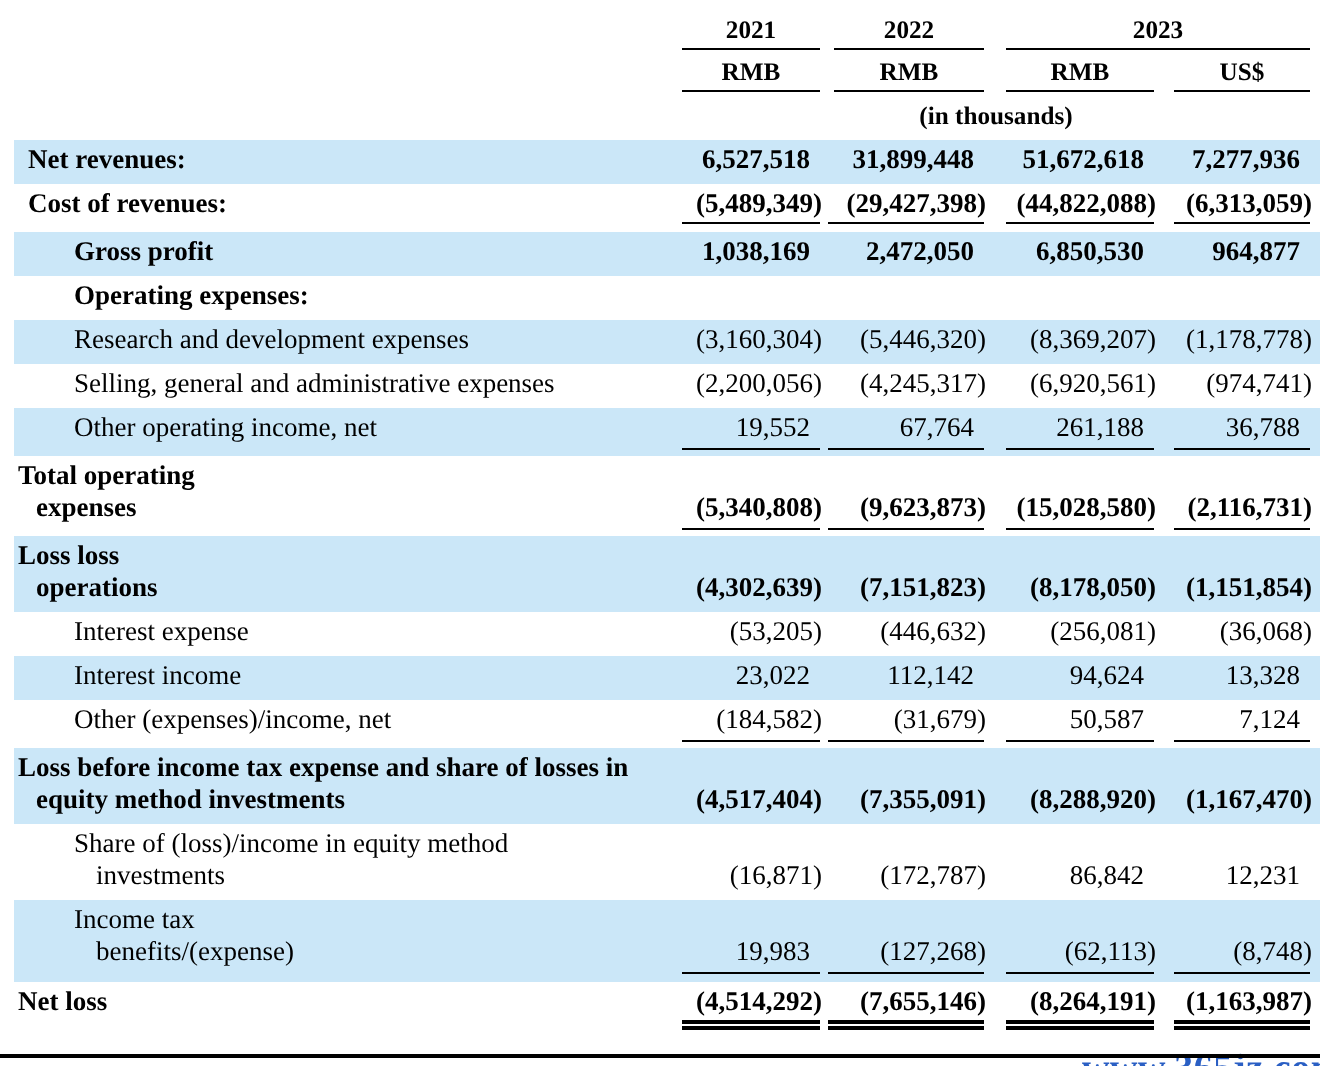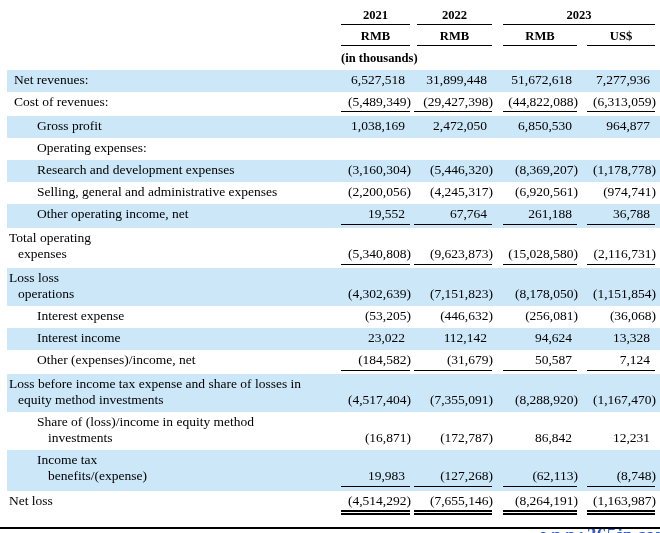--- a/index.html
+++ b/index.html
@@ -16,26 +16,26 @@
   .hline{margin:0 5px 0 3px;border-bottom:1.5px solid #000;padding-bottom:1px;
          text-align:center;font-weight:bold;font-size:12.6px;}
   tr.period-row td{padding-top:5px;}
   .seg{border-bottom:1.5px solid #000;text-align:center;font-weight:bold;
        font-size:12.6px;padding-bottom:1px;}
   .g1 .seg{margin-left:3px;}
   .g2 .seg{margin-left:7px;}
   .g3 .seg{margin-left:11px;}
   .g4 .seg{margin-left:10px;margin-right:5px;}
   .g3span .seg{margin-left:11px;margin-right:5px;}
-  .unit{text-align:left;font-weight:bold;font-size:12.6px;
+  .unit{text-align:center;font-weight:bold;font-size:12.6px;
         margin:0 5px 0 3px;padding:1px 0 2px;}
 
   
   tr.shaded td{background:#cbe7f8;}
-  tr.bold{font-weight:normal;}
+  tr.bold{font-weight:bold;}
   .label .l{white-space:nowrap;}
   .l.ind0{padding-left:2px;}
   .l.ind0.wrap{padding-left:11px;}
   .l.ind1{padding-left:7px;}
   .l.ind2{padding-left:30px;}
   .l.ind2.wrap{padding-left:41px;}
 
   .val{text-align:right;}
   .valbox{padding:0 5px 2px 0;text-align:right;min-height:1px;}
   .g1 .valbox{margin-left:3px;}

